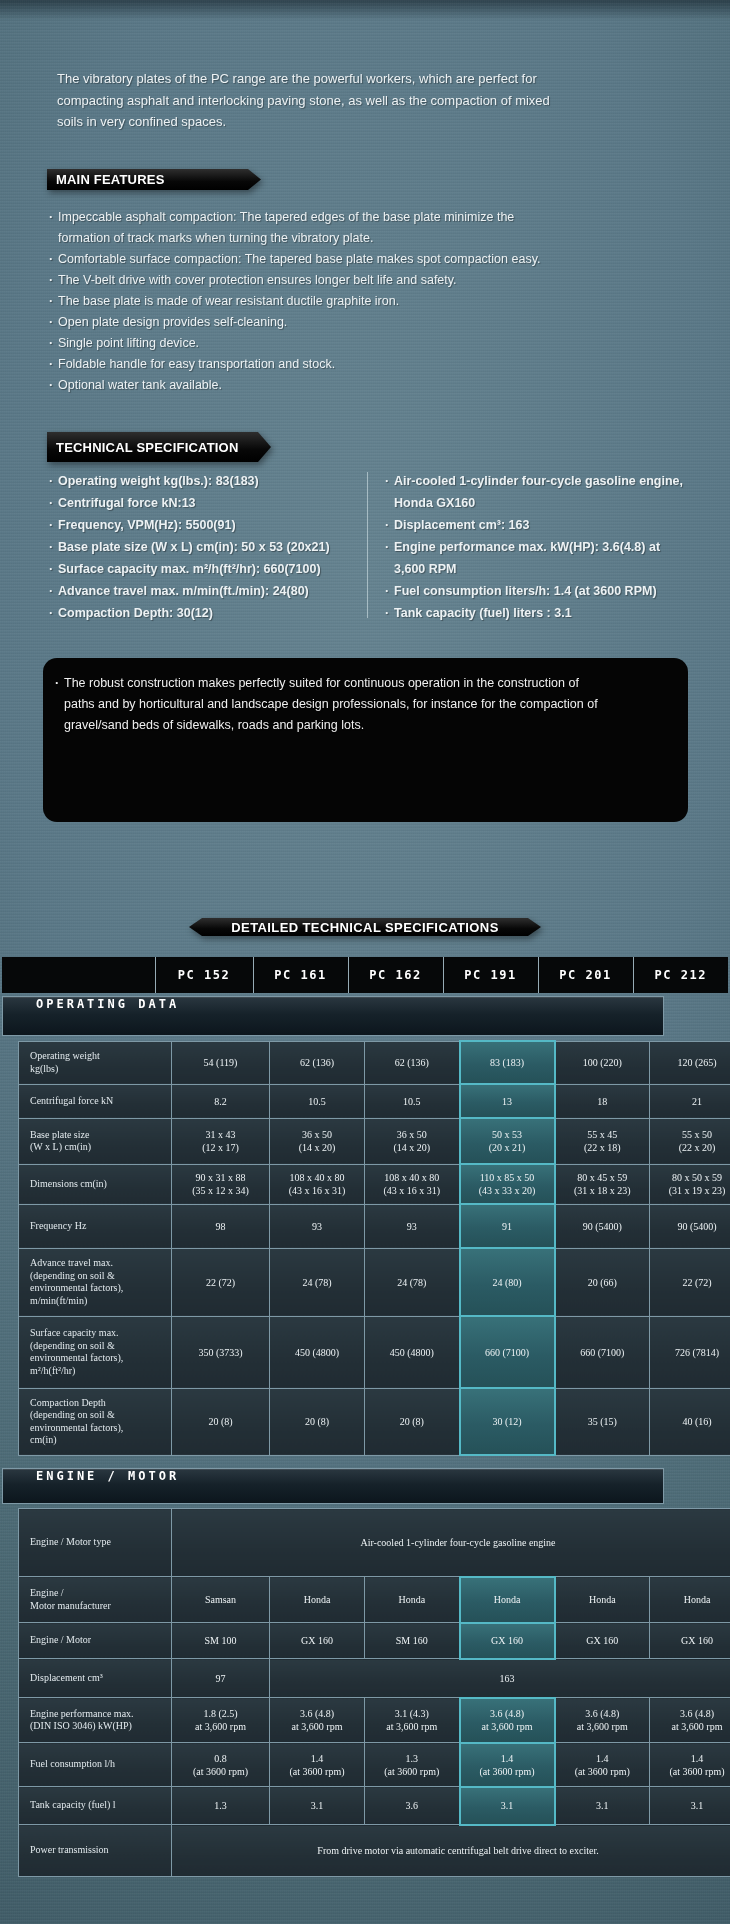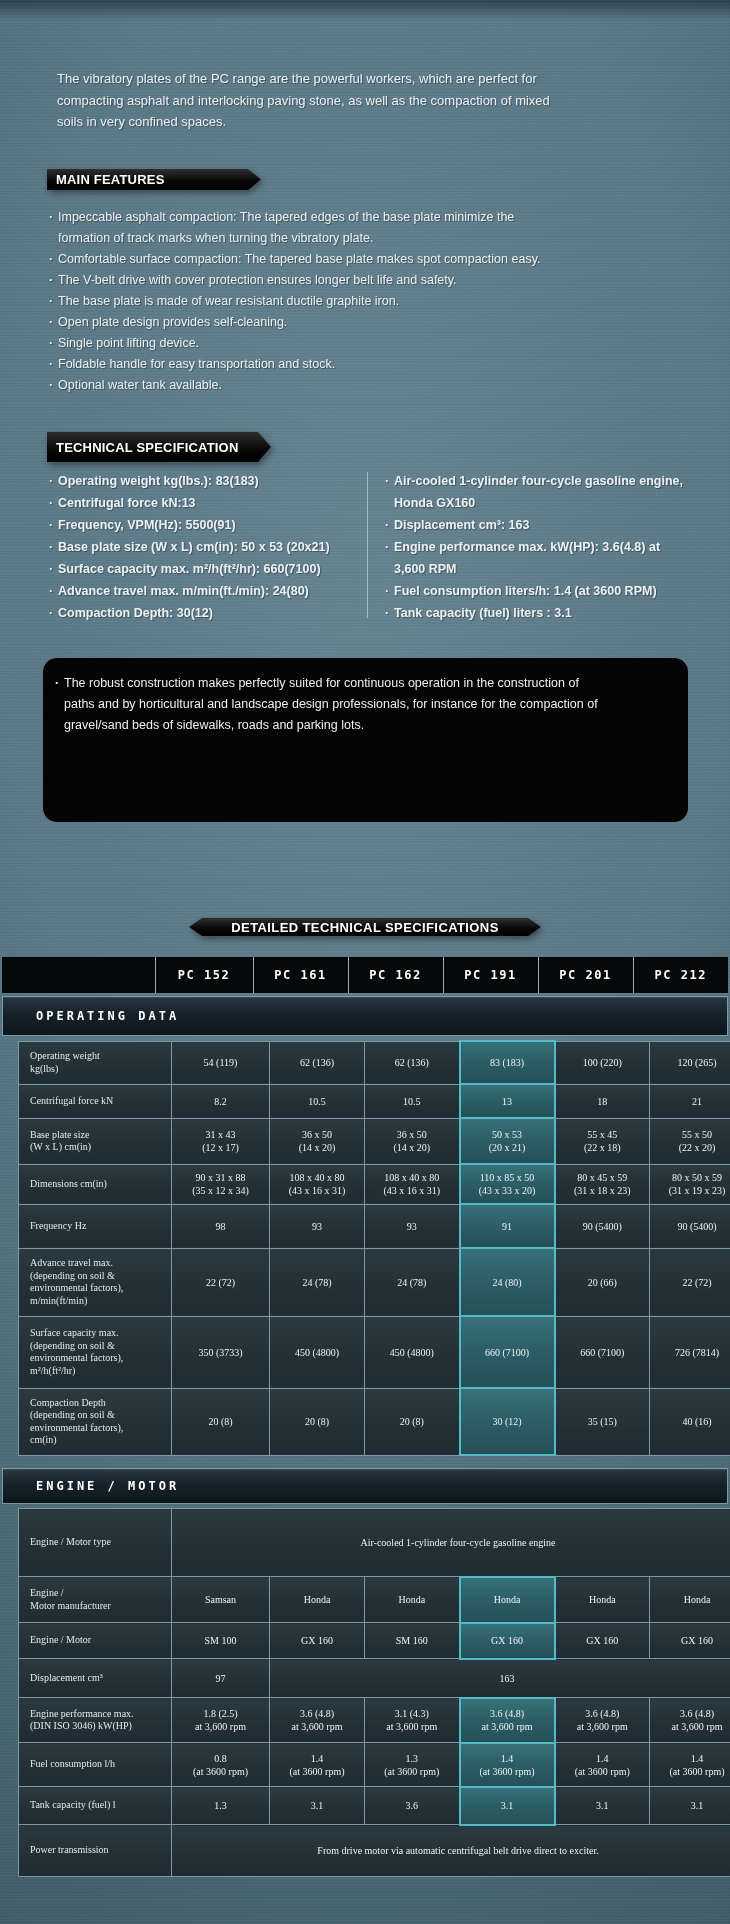--- a/index.html
+++ b/index.html
@@ -29,25 +29,25 @@
     font-size:12.5px;line-height:21px;color:#edf2f4;text-shadow:1px 1px 1px rgba(0,0,0,0.35);}
   .blist li::before{content:"\00B7";position:absolute;left:0;top:0;font-weight:bold;}
   .speclist li{line-height:22px;font-weight:bold;}
   .spec-div{position:absolute;left:367px;top:472px;width:1px;height:146px;background:rgba(222,236,241,0.55);}
   
   .notebox{position:absolute;top:658px;left:43px;width:645px;height:164px;box-sizing:border-box;
     background:#050505;border-radius:14px;padding:15px 18px 0 12px;}
   .notebox .blist{position:static;}
   .notebox .blist li{color:#f0f0f0;}
   
-  .secbar{position:absolute;left:2px;width:726px;box-sizing:border-box;
+  .secbar{position:absolute;left:2px;width:662px;box-sizing:border-box;
     background:linear-gradient(180deg,#2a3740 0%,#16222a 45%,#0c161d 100%);
     border:1px solid #7e99a6;box-shadow:inset 0 1px 0 rgba(255,255,255,0.10);
     color:#ffffff;font-family:"DejaVu Sans Mono",monospace;font-weight:bold;font-size:12px;
-    letter-spacing:3px;display:flex;align-items:center;padding-left:33px;}
+    letter-spacing:3px;display:flex;align-items:flex-start;padding-left:33px;}
   table{border-collapse:collapse;table-layout:fixed;border-radius:13px;}
   .mtable{position:absolute;left:2px;top:957px;width:726px;}
   .mtable td{background:#060809;height:34px;text-align:center;color:#fff;
     font-family:"DejaVu Sans Mono",monospace;font-weight:bold;font-size:12px;letter-spacing:1.5px;}
   .mtable td + td{border-left:1px solid #96abb5;}
   .hl-model{color:#e8731c;}
   .dtable{position:absolute;left:18px;width:726px;font-family:Liberation Serif, serif;}
   .dtable td{border:1px solid #7e99a6;color:#eef3f5;vertical-align:middle;white-space:pre-line;
     background:linear-gradient(180deg,#2b3941 0%,#232f36 60%,#202b32 100%);}
   .dtable td.lab{font-size:10px;line-height:12.5px;text-align:left;padding:3px 3px 3px 11px;color:#e3eaee;}

